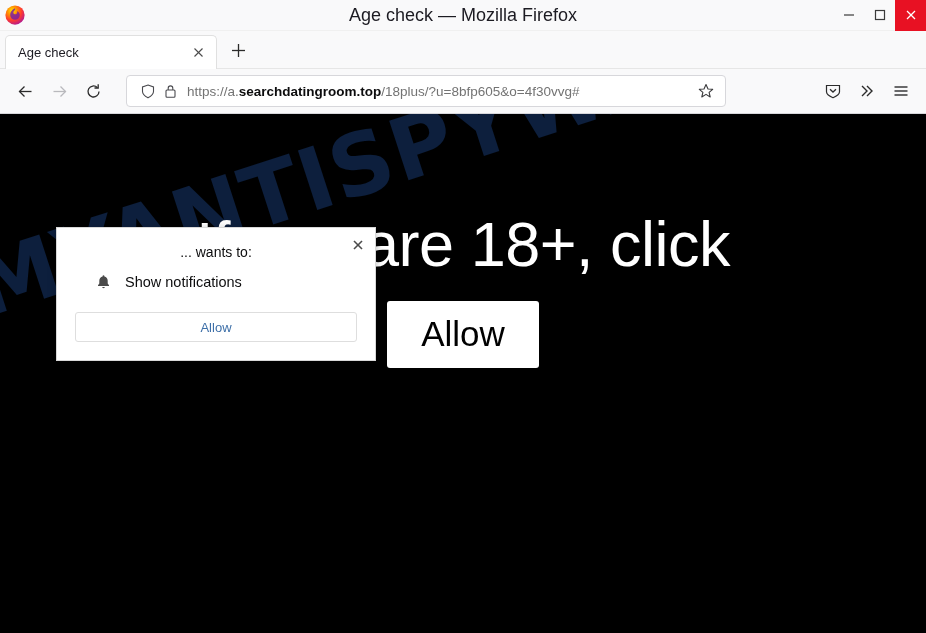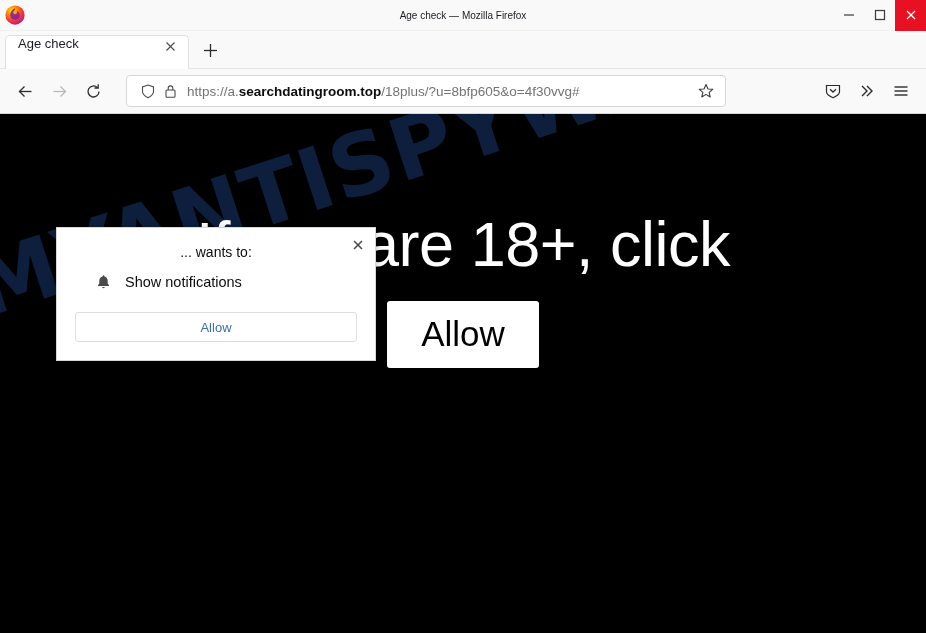--- a/index.html
+++ b/index.html
@@ -15,43 +15,43 @@
   .titlebar {
     position: relative;
     height: 31px;
     background: #f9f9fa;
     border-bottom: 1px solid #f0f0f0;
     display: flex; align-items: center;
   }
   .ff-logo { width: 22px; height: 22px; margin-left: 4px; flex: 0 0 auto; }
   .title-text {
     position: absolute; left: 0; right: 0; text-align: center;
-    font-size: 10px; color: #1c1b22; line-height: 31px;
+    font-size: 18px; color: #1c1b22; line-height: 31px;
     pointer-events: none;
   }
   .wincontrols { margin-left: auto; display: flex; height: 31px; z-index: 2; }
   .wc {
     width: 31px; height: 31px; display: flex; align-items: center; justify-content: center;
     color: #3a3a3a;
   }
   .wc svg { display: block; }
   .wc-close { width: 31px; background: #e81123; color: #fff; }
 
   
   .tabstrip {
     height: 38px; background: #f9f9fa;
     display: flex; align-items: flex-end; padding-left: 5px;
     border-bottom: 1px solid #e6e6e6;
   }
   .tab {
-    width: 184px; height: 34px;
+    width: 212px; height: 34px;
     background: #fff;
     border: 1px solid #e0e0e0; border-bottom: none;
     border-radius: 5px 5px 0 0;
-    display: flex; 
+    display: flex; align-items: center;
     padding: 0 8px 0 12px;
     position: relative; top: 1px;
   }
   .tab-label {
     flex: 1; font-size: 13px; color: #1c1b22;
     white-space: nowrap; overflow: hidden; text-overflow: ellipsis;
   }
   .tab-close {
     width: 20px; height: 20px; display: flex; align-items: center; justify-content: center;
     color: #4a4a4a; font-size: 14px; line-height: 1;

